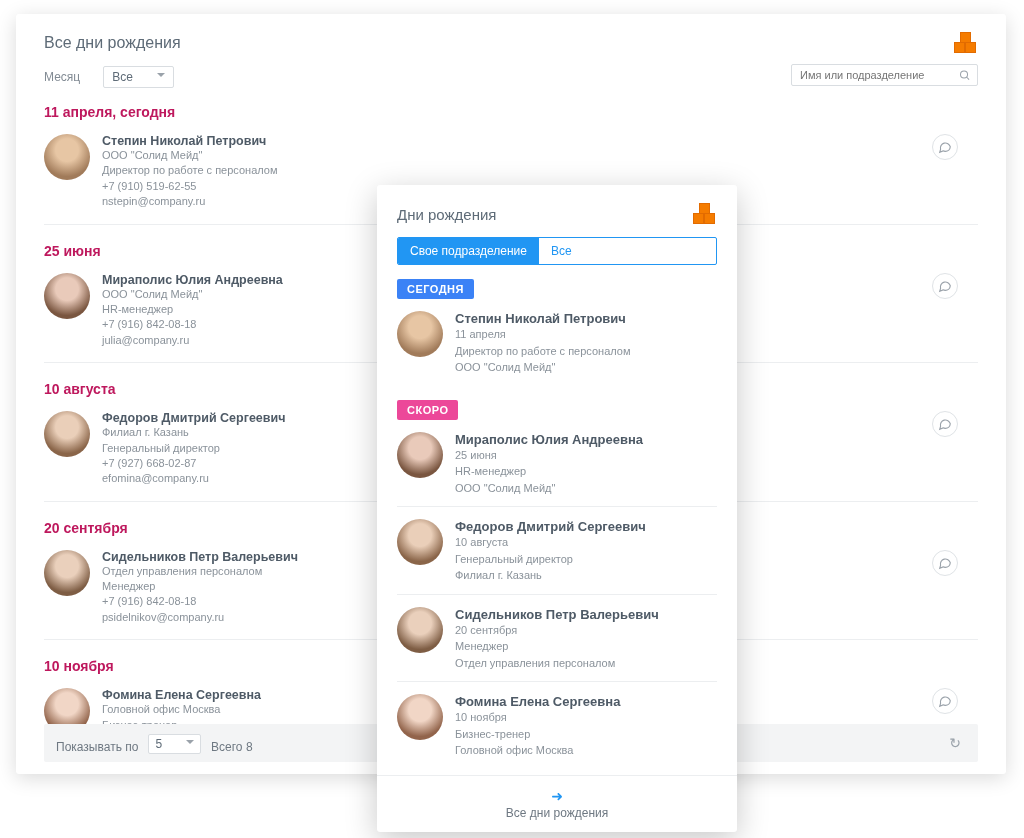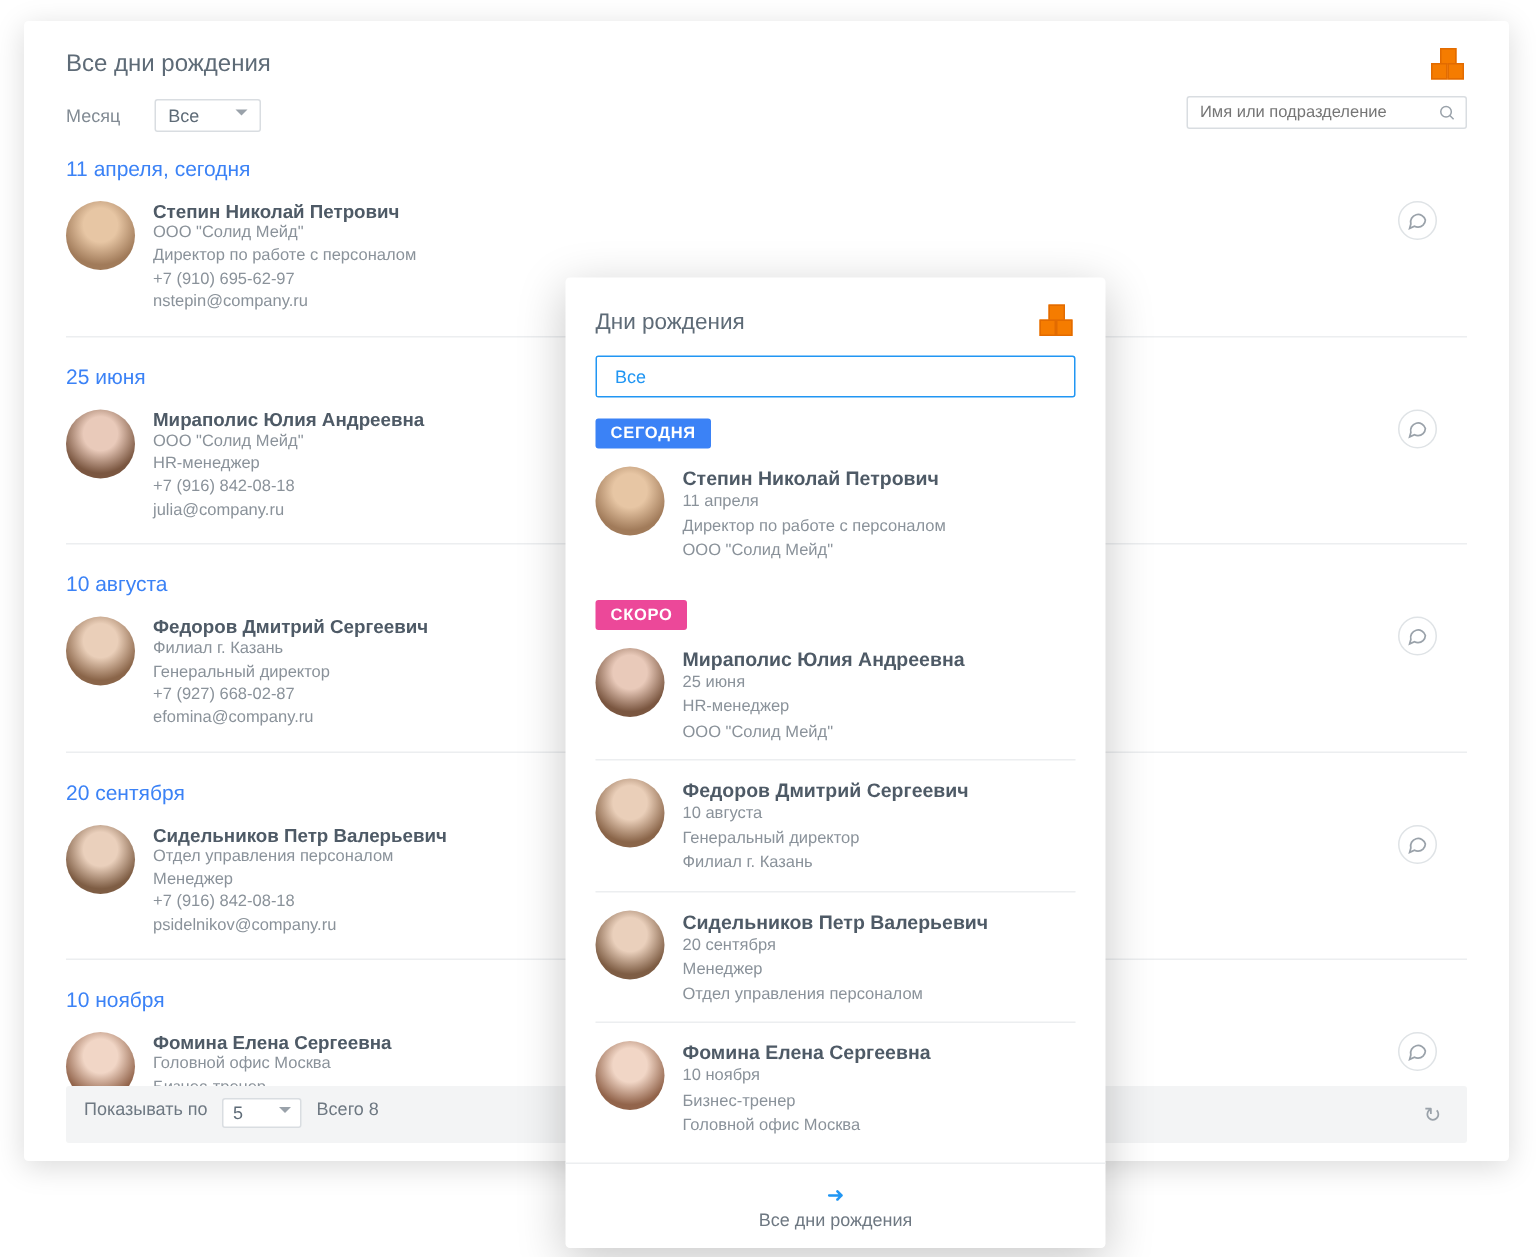--- a/index.html
+++ b/index.html
@@ -13,33 +13,33 @@
 .gifts-icon .b1{left:8px;top:0}
 .gifts-icon .b2{left:2px;top:10px}
 .gifts-icon .b3{left:13px;top:10px}
 .month-row{display:flex;align-items:center;gap:23px;margin-top:12px}
 .label{font-size:12px;color:#828b94}
 .dropdown{display:flex;align-items:center;gap:24px;border:1px solid #d9dde1;border-radius:2px;padding:3px 8px;font-size:12px;color:#5e6b77}
 .dropdown::after{content:"";border:4px solid transparent;border-top-color:#9aa2aa}
 .search-row{display:flex;justify-content:flex-end;margin-top:-24px}
 .search{display:flex;align-items:center;border:1px solid #d9dde1;border-radius:2px;padding:3px 6px;width:187px}
 .search input{border:0;outline:0;width:100%;font-size:11px;color:#8a929a}
-.section-date{font-size:14px;color:#3b82f6;margin:18px 0 8px;font-weight:400}
+.section-date{font-size:14px;color:#be185d;margin:18px 0 8px;font-weight:700}
 .person-row{display:flex;align-items:flex-start;gap:12px;padding:6px 0}
 .avatar{width:46px;height:46px;border-radius:50%;background:#d6c5b5;flex-shrink:0;background-size:cover;background-position:center}
 .avatar.a1{background:radial-gradient(circle at 50% 35%,#e7c6a4 30%,#a17b5a 70%)}
 .avatar.a2{background:radial-gradient(circle at 50% 35%,#e9caba 30%,#7a5640 70%)}
 .avatar.a3{background:radial-gradient(circle at 50% 35%,#eacfb9 30%,#8a6549 70%)}
 .avatar.a4{background:radial-gradient(circle at 50% 35%,#ead0bc 30%,#7e5d44 70%)}
 .avatar.a5{background:radial-gradient(circle at 50% 35%,#f1d6c6 30%,#92644b 70%)}
 .info .name{font-size:12.5px;font-weight:700;color:#4e5a66}
 .info .meta{font-size:11px;color:#8a929a;line-height:1.4}
 .divider{height:1px;background:#eceef0;margin:8px 0 6px}
 .chat-btn{width:26px;height:26px;border:1px solid #dfe3e6;border-radius:50%;display:flex;align-items:center;justify-content:center;color:#9aa2aa;position:absolute;right:20px}
-.footer-bar{position:absolute;left:28px;right:28px;bottom:12px;background:#f3f4f5;border-radius:2px;padding:8px 12px;display:flex;align-items:flex-start;gap:10px;font-size:12px;color:#6e7882}
+.footer-bar{position:absolute;left:28px;right:28px;bottom:12px;background:#f3f4f5;border-radius:2px;padding:8px 12px;display:flex;align-items:flex-end;gap:10px;font-size:12px;color:#6e7882}
 .footer-bar .dropdown{background:#fff;padding:2px 6px}
 .footer-bar .refresh{margin-left:auto;width:22px;height:22px;border-radius:50%;display:flex;align-items:center;justify-content:center;color:#9aa2aa;font-size:14px}
 .widget{position:absolute;left:377px;top:185px;width:360px;background:#fff;border-radius:3px;box-shadow:0 8px 32px rgba(0,0,0,.22);padding:18px 0 10px}
 .widget-head{display:flex;align-items:center;justify-content:space-between;padding:0 20px 12px}
 .widget-title{font-size:15px;color:#5e6b77}
 .tabbar{display:flex;border:1px solid #2196f3;border-radius:2px;margin:0 20px;overflow:hidden;font-size:12px}
 .tab{padding:6px 12px;cursor:pointer}
 .tab.active{background:#2196f3;color:#fff}
 .tab.inactive{color:#2196f3;background:#fff}
 .pill{display:inline-block;color:#fff;font-size:11px;font-weight:700;padding:4px 10px;border-radius:2px;margin:14px 0 0 20px;letter-spacing:.5px}
@@ -87,21 +87,21 @@
 
     <div id="list">
         <div style="position: relative;">
           <div class="section-date">11 апреля, сегодня</div>
           <div class="person-row">
             <div class="avatar a1"></div>
             <div class="info">
               <div class="name">Степин Николай Петрович</div>
               <div class="meta">ООО "Солид Мейд"</div>
               <div class="meta">Директор по работе с персоналом</div>
-              <div class="meta">+7 (910) 695-62-97</div>
+              <div class="meta">+7 (910) 519-62-55</div>
               <div class="meta">nstepin@company.ru</div>
             </div>
             <div class="chat-btn">
               <svg class="bubble" viewBox="0 0 24 24" fill="none" stroke="#9aa2aa" stroke-width="2">
                 <path d="M21 11.5a8.38 8.38 0 01-8.5 8 8.5 8.5 0 01-3.9-.9L3 21l1.4-5A8.5 8.5 0 1121 11.5z"></path>
               </svg>
             </div>
           </div>
           <div class="divider"></div>
         </div>
@@ -195,20 +195,21 @@
   <div class="widget">
     <div class="widget-head">
       <div class="widget-title">Дни рождения</div>
       <div class="gifts-icon">
         <span class="box b1"></span>
           <span class="box b2"></span>
           <span class="box b3"></span>
       </div>
     </div>
     <div class="tabbar">
+      <div class="tab active">Свое подразделение</div>
       <div class="tab inactive">Все</div>
     </div>
 
     <div class="pill today">СЕГОДНЯ</div>
     <div id="wtoday">
         <div class="wrow">
           <div class="avatar a1"></div>
           <div class="info">
             <div class="name">Степин Николай Петрович</div>
             <div class="meta">11 апреля</div>

